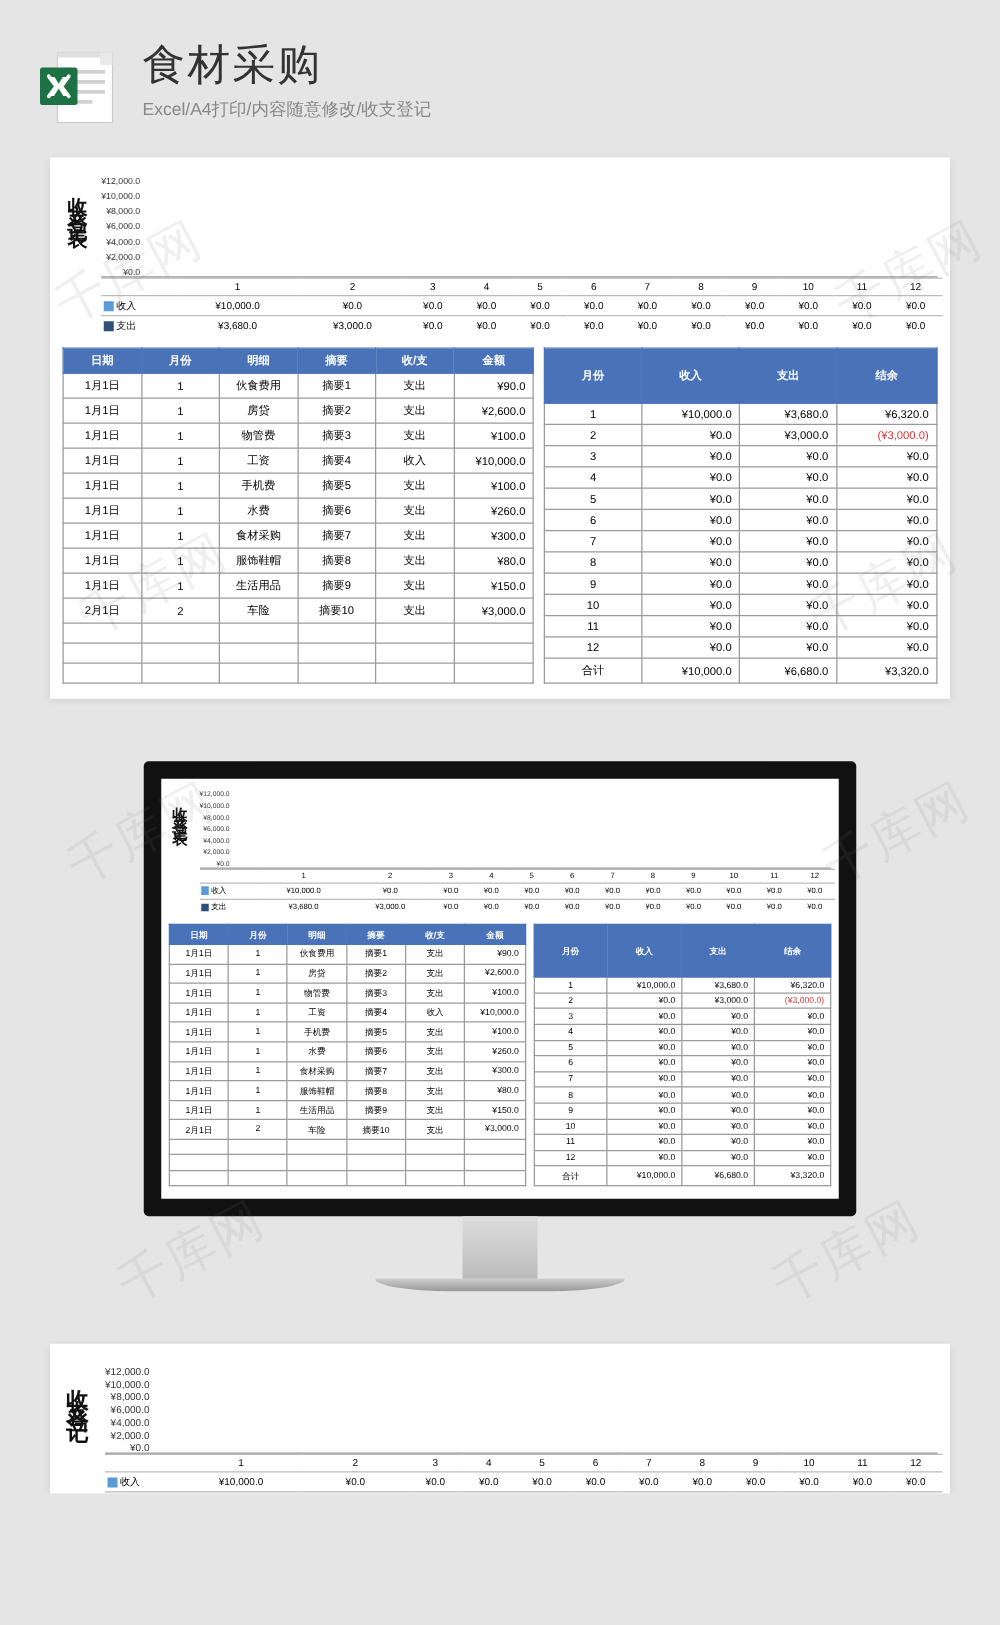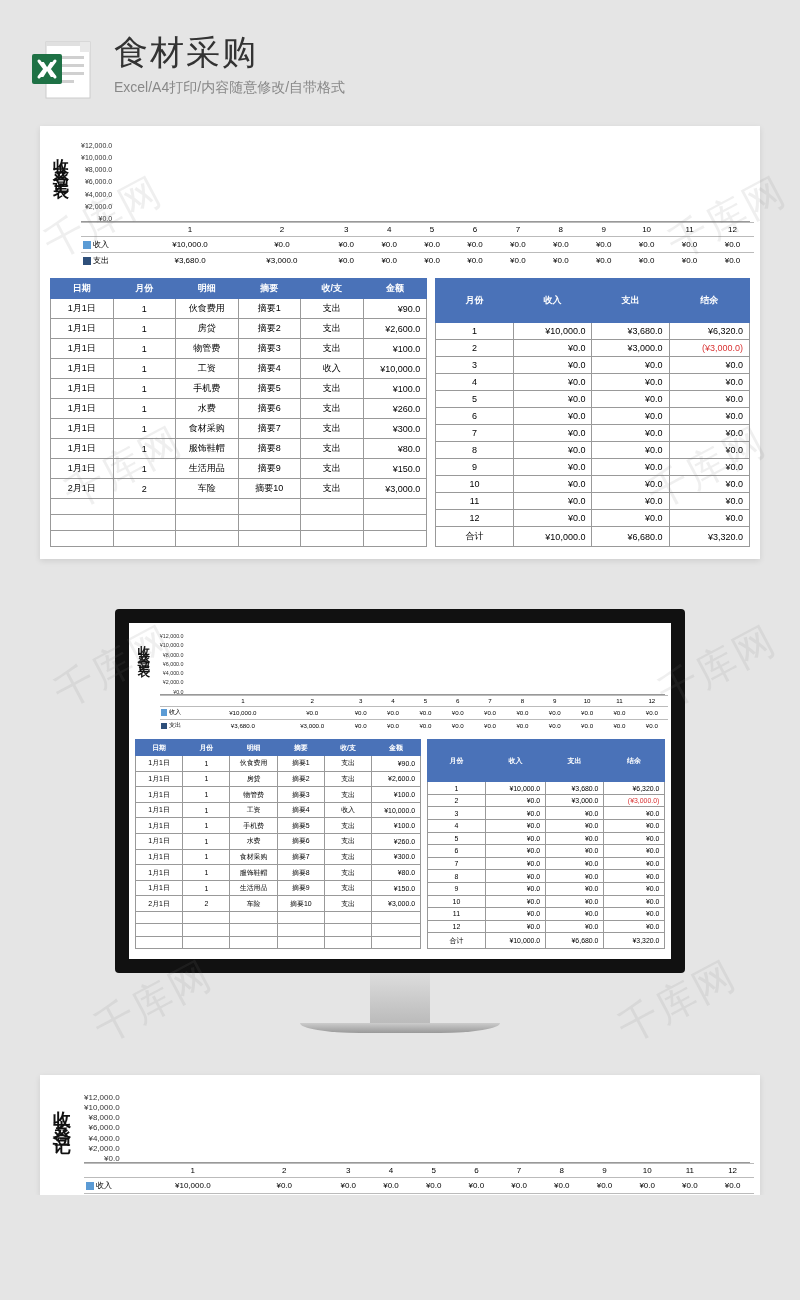--- a/index.html
+++ b/index.html
@@ -196,21 +196,21 @@
     <rect x="24" y="28" width="32" height="3" fill="#d0d0d0"></rect>
     <rect x="24" y="36" width="32" height="3" fill="#d0d0d0"></rect>
     <rect x="24" y="44" width="22" height="3" fill="#d0d0d0"></rect>
     <rect x="4" y="18" width="30" height="30" rx="2" fill="#1e7145"></rect>
     <path d="M11 25 L17 33 L11 41 M27 25 L21 33 L27 41" stroke="#fff" stroke-width="3" fill="none" stroke-linecap="round"></path>
     <line x1="13" y1="33" x2="25" y2="33" stroke="#fff" stroke-width="0"></line>
     <text x="19" y="41" fill="#fff" font-size="22" font-weight="700" text-anchor="middle" font-family="Arial">X</text>
   </svg>
   <div class="title-block">
     <div class="main-title">食材采购</div>
-    <div class="sub-title">Excel/A4打印/内容随意修改/自带格式</div>
+    <div class="sub-title">Excel/A4打印/内容随意修改/收支登记</div>
   </div>
 </div>
 
 <div class="card" id="card-main">
    <div class="row">
      <div class="vtitle">收支登记表</div>
      <div class="chart-wrap">
        <div class="chart">
          <div class="ytick-col">
             <div>¥0.0</div>

